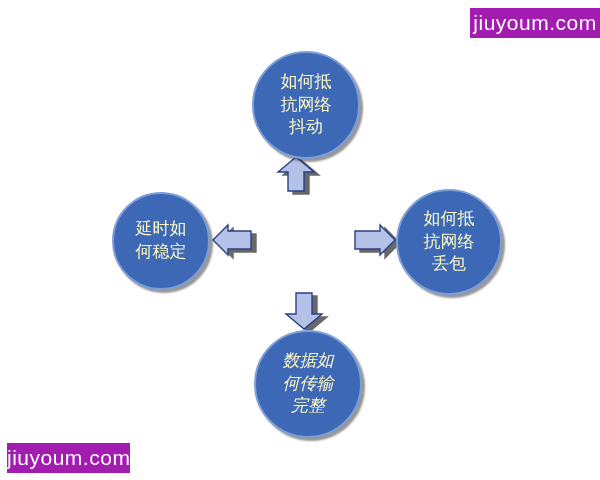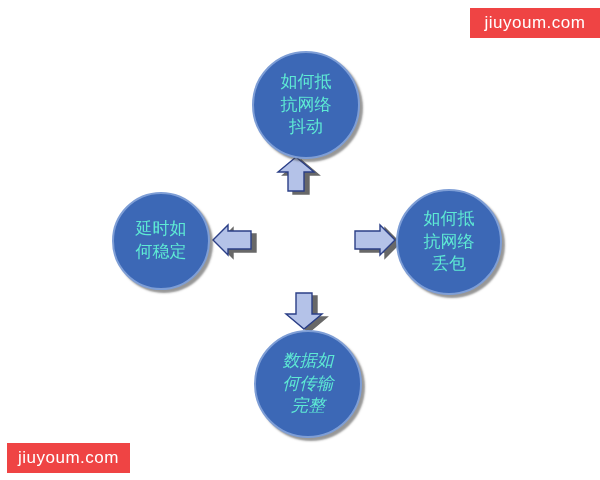--- a/index.html
+++ b/index.html
@@ -13,23 +13,23 @@
     width: 600px;
     height: 480px;
     background: #ffffff;
     overflow: hidden;
   }
 
   
   .watermark {
     position: absolute;
     z-index: 3;
-    background: #ef4444;
+    background: #a21caf;
     color: #ffffff;
-    font-size: 17px;
+    font-size: 21px;
     line-height: 30px;
     height: 30px;
     text-align: center;
     letter-spacing: 0.5px;
   }
   .wm-top    { top: 8px;  right: 0;  width: 130px; }
   .wm-bottom { top: 443px; left: 7px; width: 123px; }
 
   
   .arrow {
@@ -54,21 +54,21 @@
     border-radius: 50%;
     background: #3C68B6;
     border: 2px solid #7E9ED6;
     box-shadow: 3px 3px 2px rgba(66,66,66,0.55);
     display: flex;
     align-items: center;
     justify-content: center;
     box-sizing: border-box;
   }
   .node-label {
-    color: #5eead4;
+    color: #fef9c3;
     font-size: 17px;
     line-height: 1.35;
     text-align: center;
     white-space: pre-line;
   }
   .node-top    { left: 252px; top: 51px;  width: 108px; height: 108px; }
   .node-center { left: 248px; top: 184px; width: 112px; height: 112px; }
   .node-left   { left: 112px; top: 192px; width: 98px;  height: 98px;  }
   .node-right  { left: 396px; top: 189px; width: 106px; height: 106px; }
   .node-bottom { left: 254px; top: 330px; width: 108px; height: 108px; font-style: italic; }

